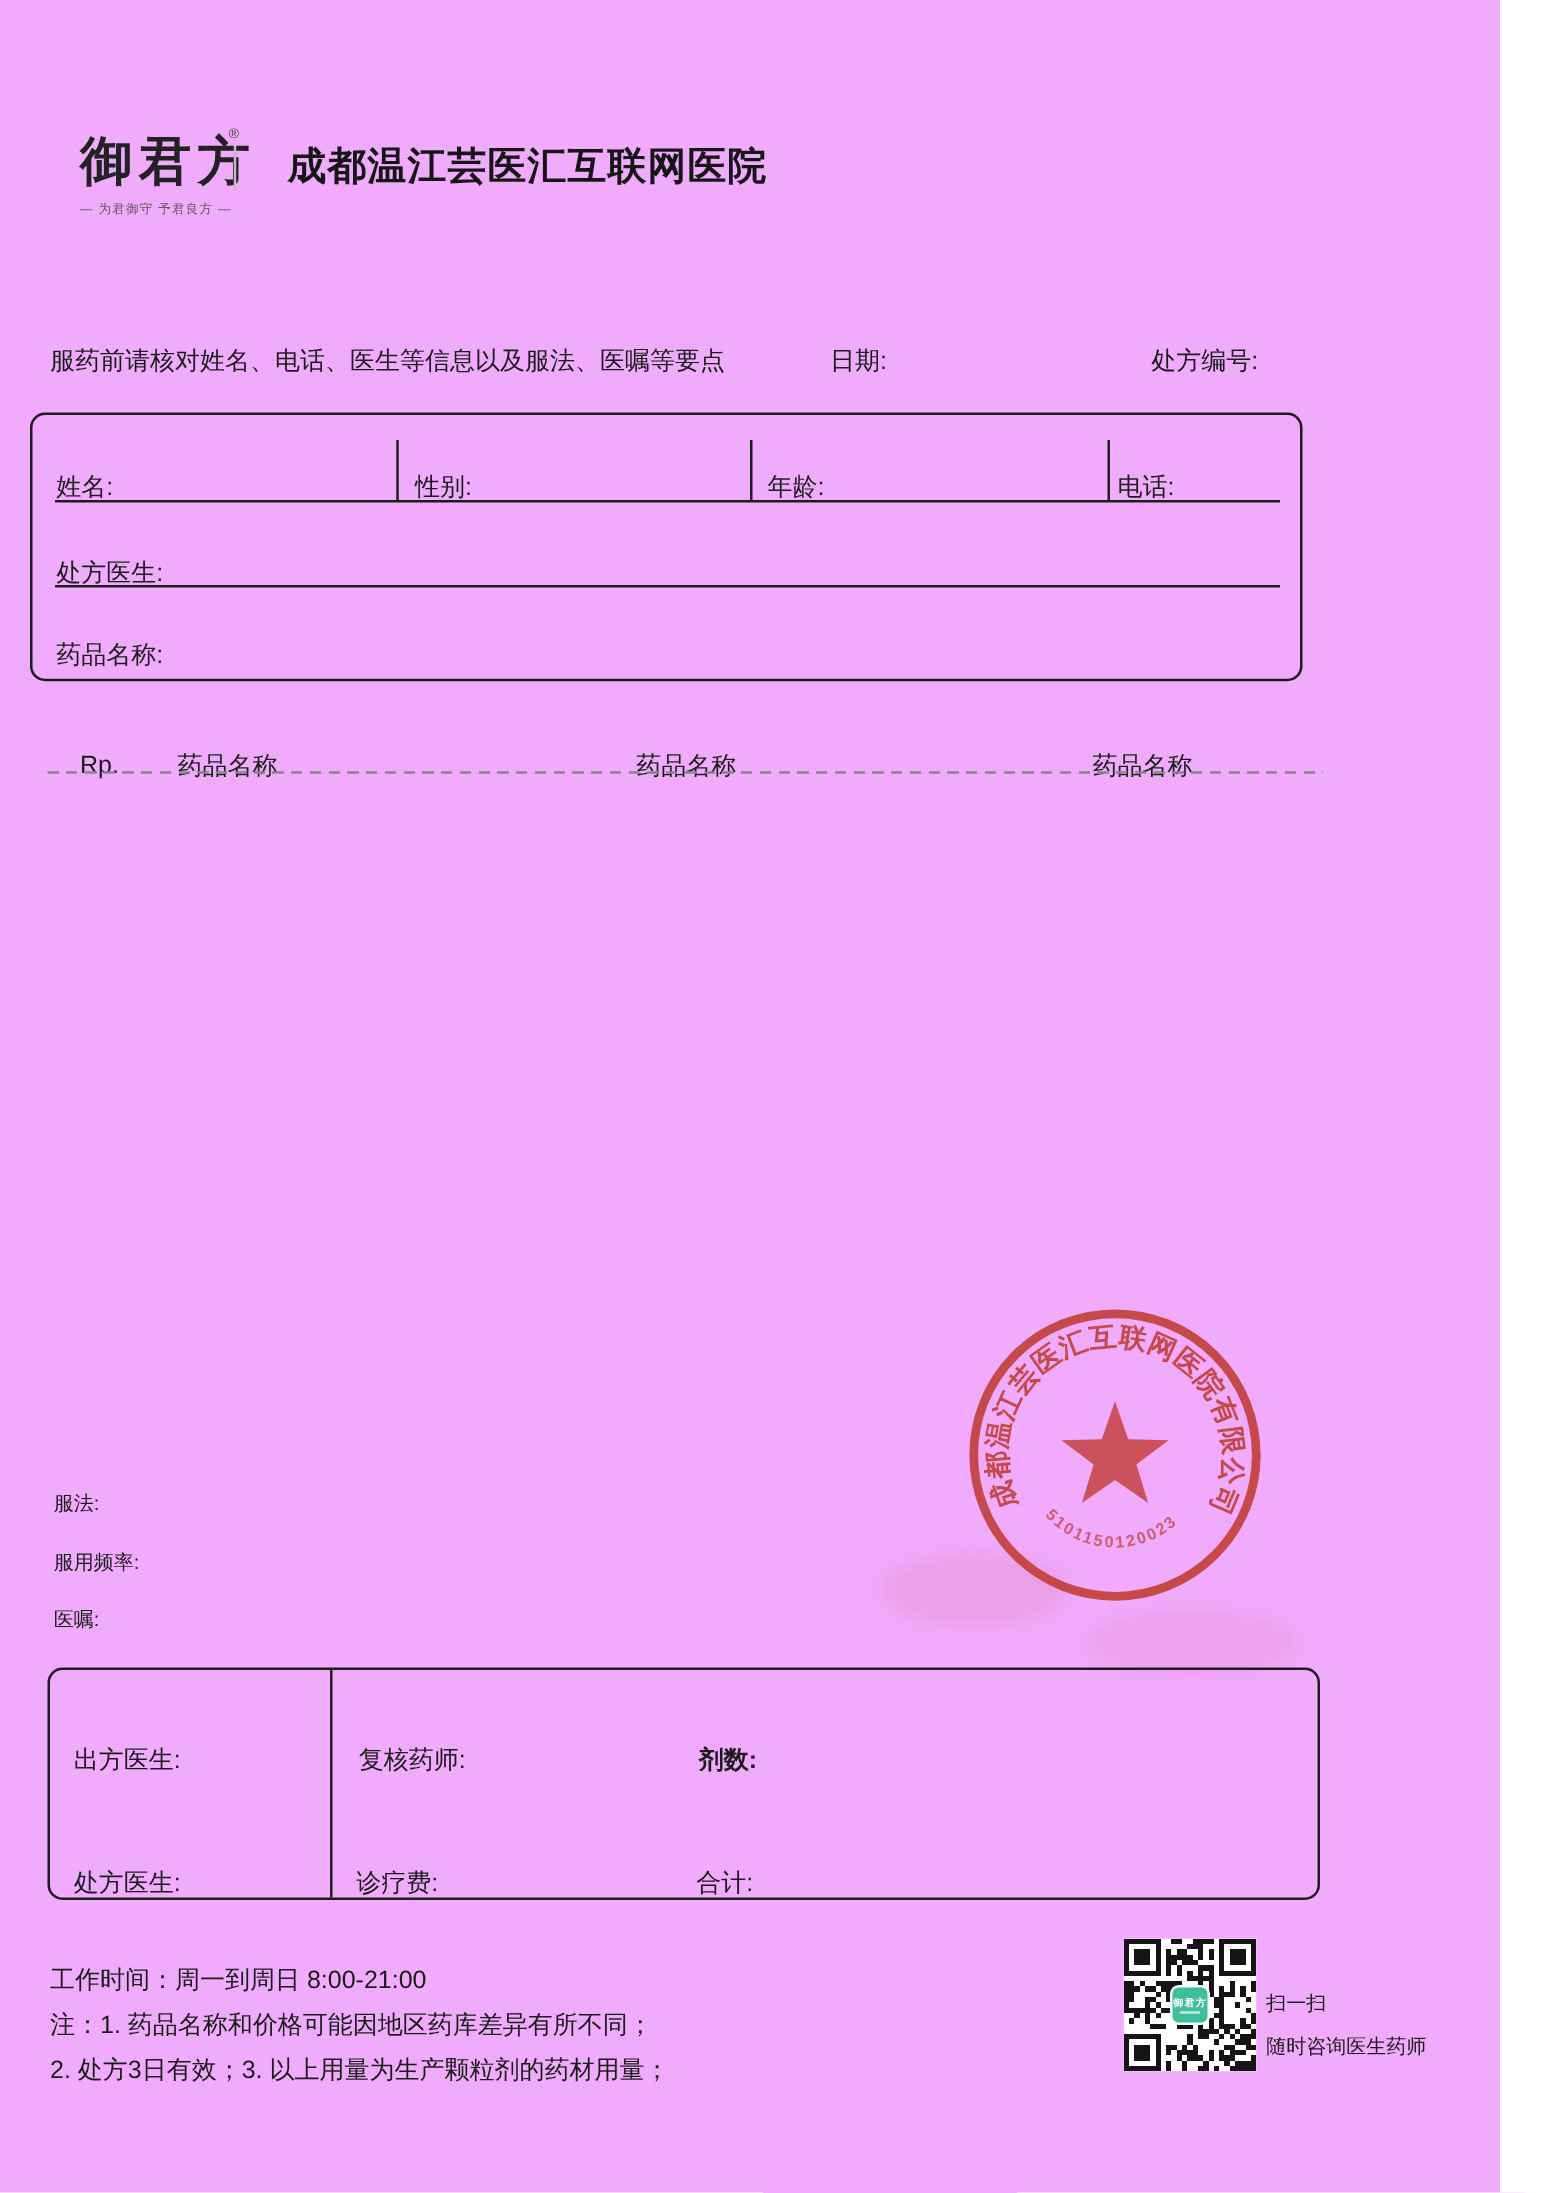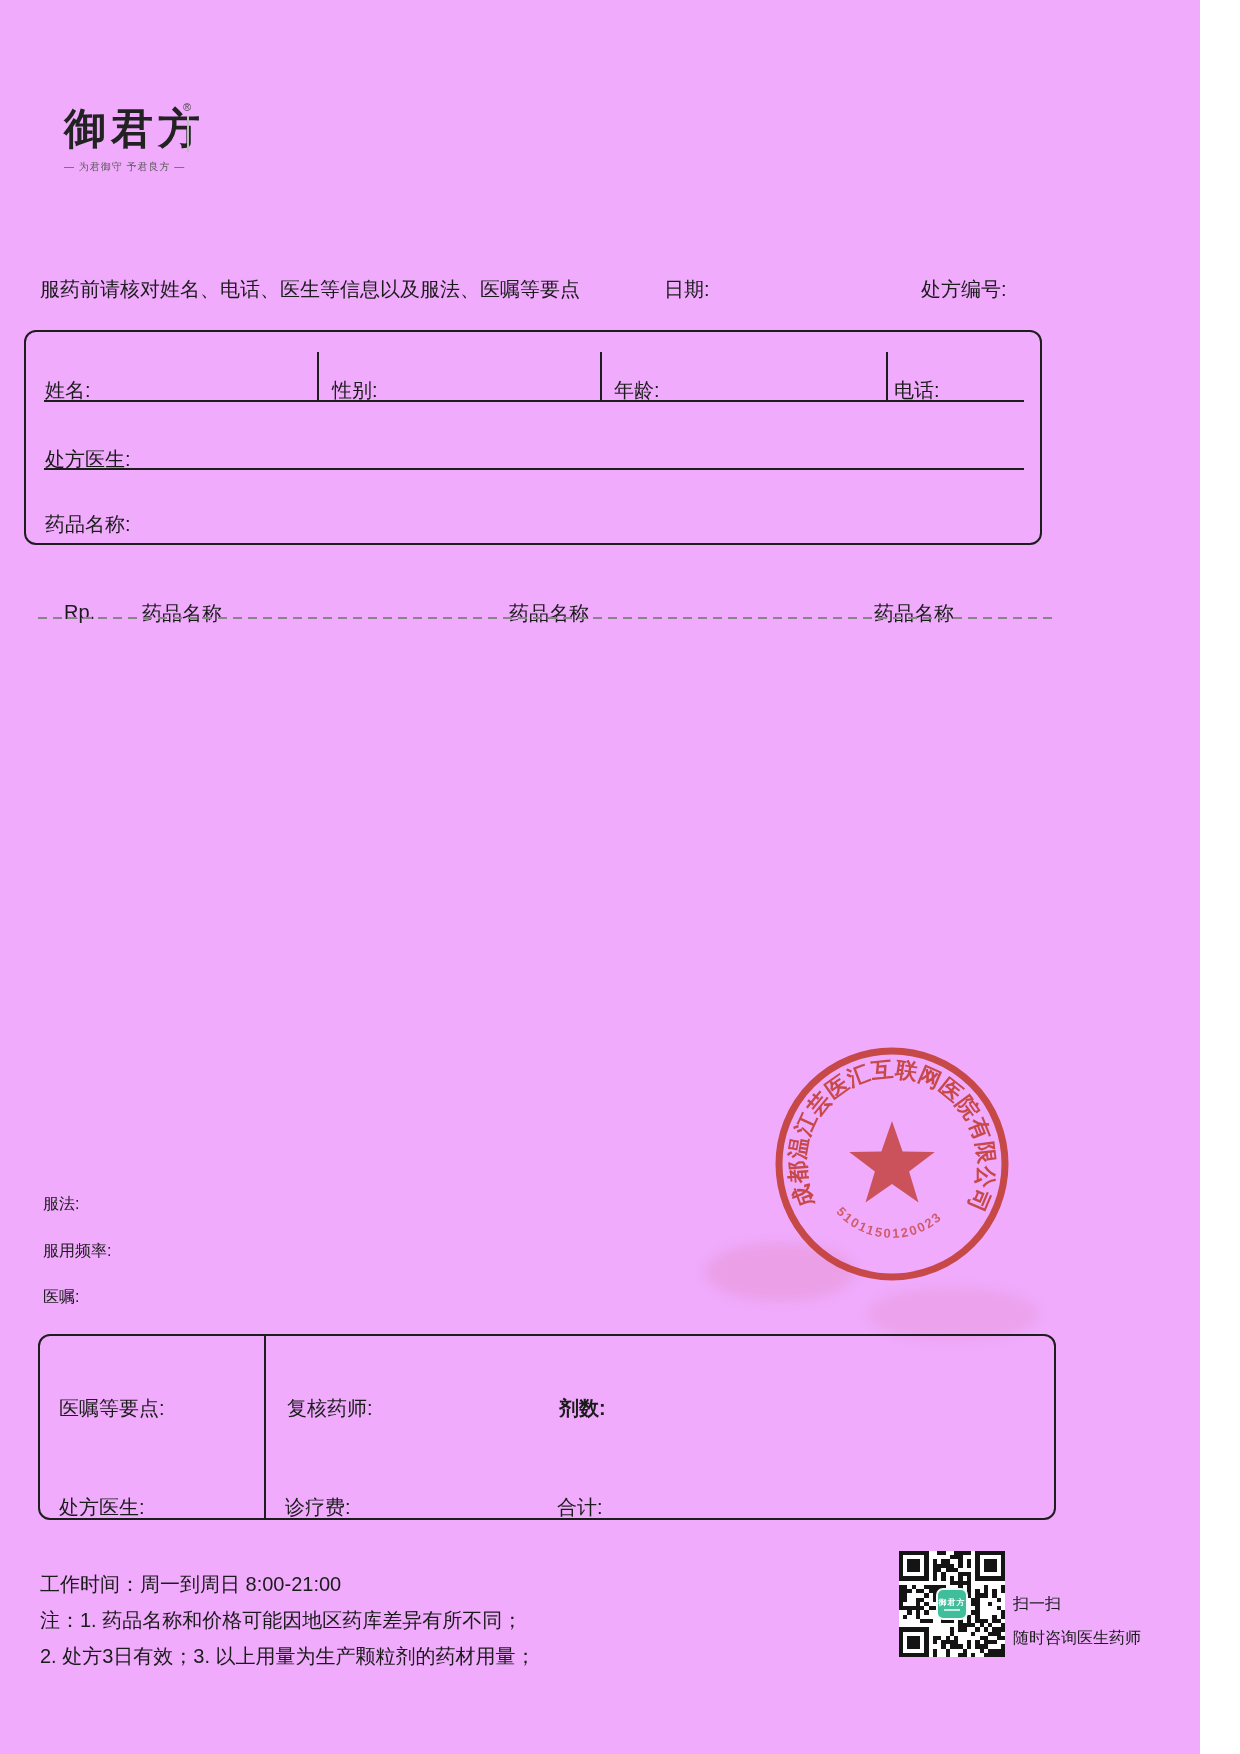--- a/index.html
+++ b/index.html
@@ -43,20 +43,21 @@
 </style>
 </head>
 <body>
 
 <div id="page">
 
   <div class="logo-text">御君方</div>
   <div class="logo-reg">®</div>
   <div class="logo-seal"></div>
   <div class="logo-tagline">— 为君御守 予君良方 —</div>
+  <div class="hospital-title">成都温江芸医汇互联网医院</div>
 
   <div class="lbl" style="left:40px;top:261px;">服药前请核对姓名、电话、医生等信息以及服法、医嘱等要点</div>
   <div class="lbl" style="left:664px;top:261px;">日期:</div>
   <div class="lbl" style="left:921px;top:261px;">处方编号:</div>
 
   <div class="frame" style="left:24px;top:330px;width:1018px;height:215px;text-align:right;">
     <div class="hline" style="left:18px;right:16px;top:68px;"></div>
     <div class="hline" style="left:18px;right:16px;top:136px;"></div>
     <div class="vline" style="left:291px;top:20px;height:48px;"></div>
     <div class="vline" style="left:574px;top:20px;height:48px;"></div>
@@ -94,21 +95,21 @@
       </text>
       <polygon opacity="0.9" points="122,79 111.4,109.4 79.2,110.1 104.9,129.6 95.5,160.4 122,142 148.5,160.4 139.1,129.6 164.8,110.1 132.6,109.4" fill="#c0392b"></polygon>
       <text font-size="13" font-weight="bold" letter-spacing="2" font-family="Liberation Sans, DejaVu Sans, sans-serif" opacity="0.8" fill="#c0392b">
         <textPath href="#arcBottom" startOffset="5">5101150120023</textPath>
       </text>
     </g>
   </svg>
 
   <div class="frame" style="left:38px;top:1334px;width:1018px;height:186px;">
     <div class="vline" style="left:224px;top:0;bottom:0;"></div>
-    <div class="lbl" style="left:19px;top:44px;">医嘱等要点:</div>
+    <div class="lbl" style="left:19px;top:44px;">出方医生:</div>
     <div class="lbl" style="left:247px;top:44px;">复核药师:</div>
     <div class="lbl" style="left:519px;top:44px;font-weight:bold;">剂数:</div>
     <div class="lbl" style="left:19px;top:143px;">处方医生:</div>
     <div class="lbl" style="left:245px;top:143px;">诊疗费:</div>
     <div class="lbl" style="left:517px;top:143px;">合计:</div>
   </div>
 
   <div class="lbl" style="left:40px;top:1556px;">工作时间：周一到周日 8:00-21:00</div>
   <div class="lbl" style="left:40px;top:1592px;">注：1. 药品名称和价格可能因地区药库差异有所不同；</div>
   <div class="lbl" style="left:40px;top:1628px;">2. 处方3日有效；3. 以上用量为生产颗粒剂的药材用量；</div>

